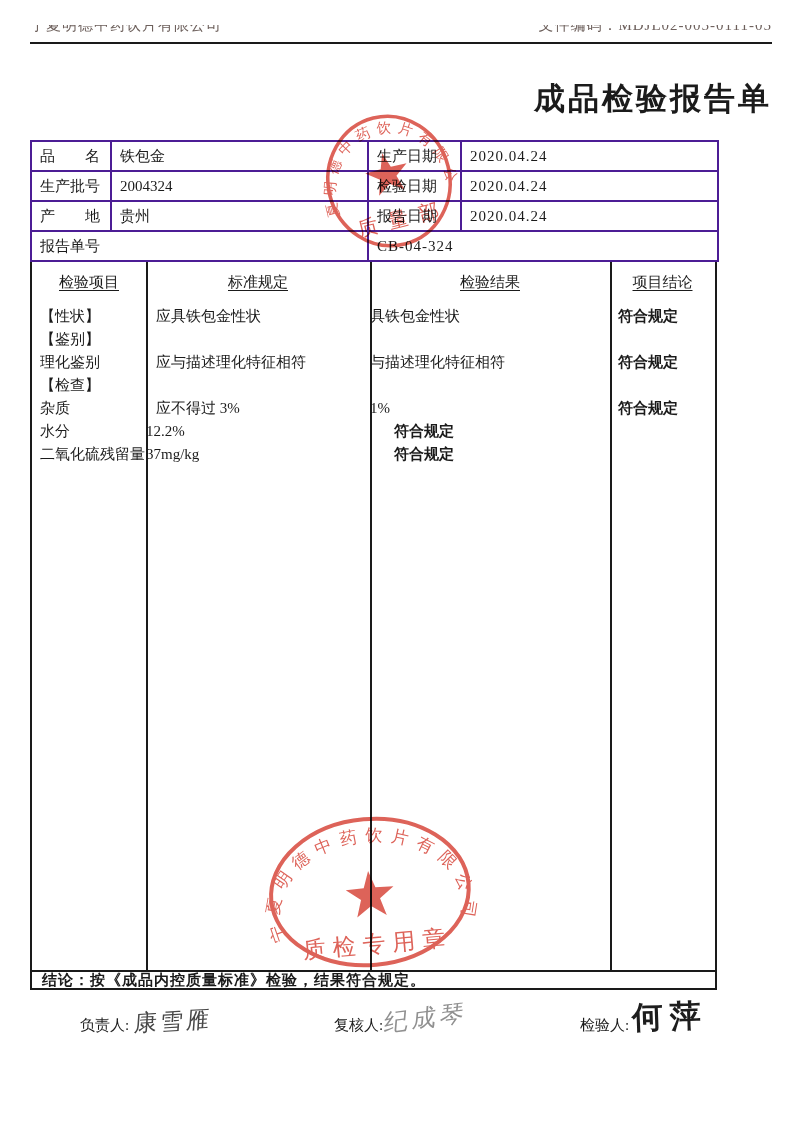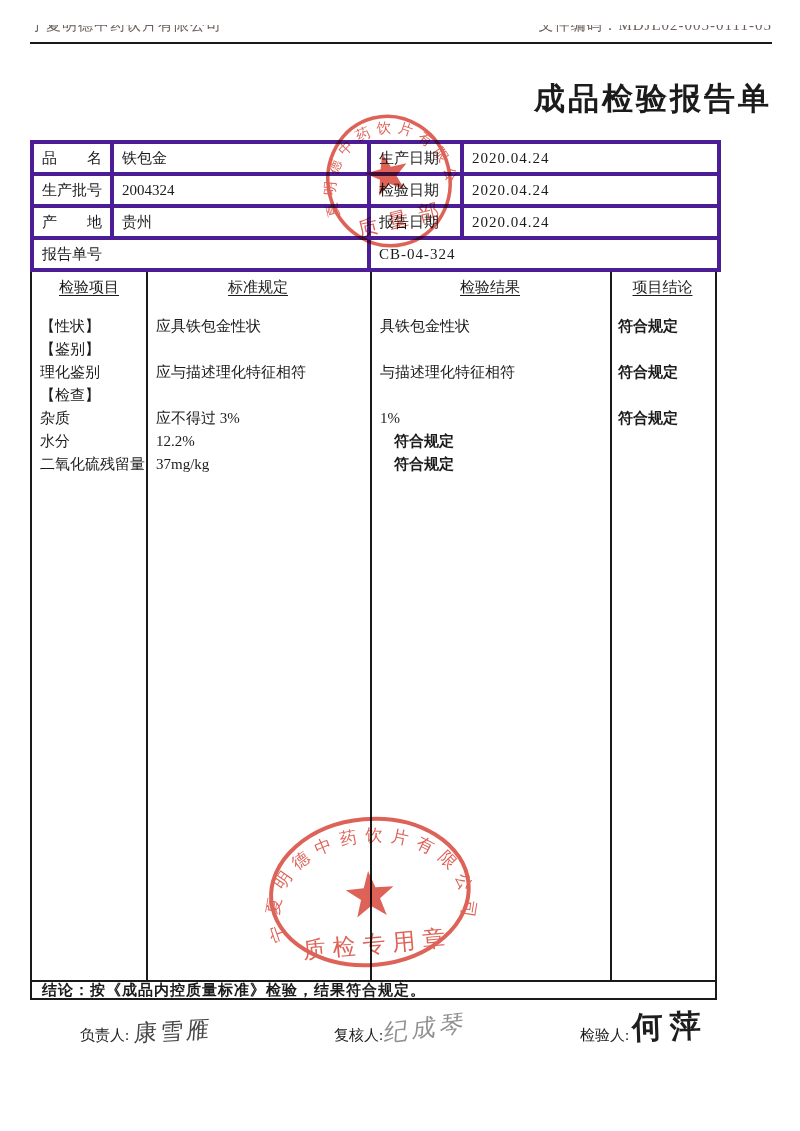--- a/index.html
+++ b/index.html
@@ -12,37 +12,37 @@
               padding-bottom:3px;}
   .clip{height:14px;overflow:hidden;}
   .clip > span{display:block;line-height:26px;margin-top:-13px;font-size:15px;color:#6d605c;
                letter-spacing:1px;white-space:nowrap;}
 
   .title{width:742px;margin-top:36px;text-align:right;font-size:31px;font-weight:bold;
          letter-spacing:3px;line-height:38px;}
 
   
   .info-table{border-collapse:collapse;table-layout:fixed;width:687px;margin-top:22px;}
-  .info-table td{border:4px solid #4c1d95;height:28px;font-size:15px;padding:0 0 0 8px;
+  .info-table td{border:2px solid #4c1d95;height:28px;font-size:15px;padding:0 0 0 8px;
                  vertical-align:middle;white-space:nowrap;}
   .info-table td.date{letter-spacing:1px;}
 
   
   .insp{position:relative;box-sizing:border-box;width:687px;height:710px;
         border:2px solid #1a1a1a;border-top:none;}
   .vline{position:absolute;top:0;bottom:0;width:2px;background:#1a1a1a;}
   .vl1{left:114px;} .vl2{left:338px;} .vl3{left:578px;}
-  .ihead{display:flex;height:30px;align-items:center;font-size:15px;}
+  .ihead{display:flex;height:30px;align-items:flex-end;font-size:15px;}
   .ihead span{display:block;text-align:center;text-decoration:underline;text-underline-offset:3px;}
   .hc1{width:114px;} .hc2{width:224px;} .hc3{width:240px;} .hc4{width:105px;}
   .ibody{padding-top:13px;}
   .irow{display:flex;line-height:23px;font-size:15px;}
   .irow span{box-sizing:border-box;white-space:nowrap;overflow:hidden;}
   .c1{width:114px;padding-left:8px;} .c2{width:224px;padding-left:10px;}
-  .c3{width:240px;padding-left:10px;} .c4{width:105px;padding-left:8px;font-weight:bold;}
+  .c3{width:240px;} .c4{width:105px;padding-left:8px;font-weight:bold;}
 
   .conclusion{box-sizing:border-box;width:687px;height:18px;border:2px solid #1a1a1a;
               border-top:none;display:flex;align-items:center;padding-left:10px;
               font-size:15px;font-weight:bold;letter-spacing:1px;}
 
   
   .signatures{position:relative;width:742px;height:85px;margin-top:8px;font-size:15px;margin-left:42px;}
   .sig-label{position:absolute;top:18px;}
   .sig-name{position:absolute;white-space:nowrap;}
   .sig-resp{left:62px;top:8px;font-size:23px;color:#474747;letter-spacing:3px;

